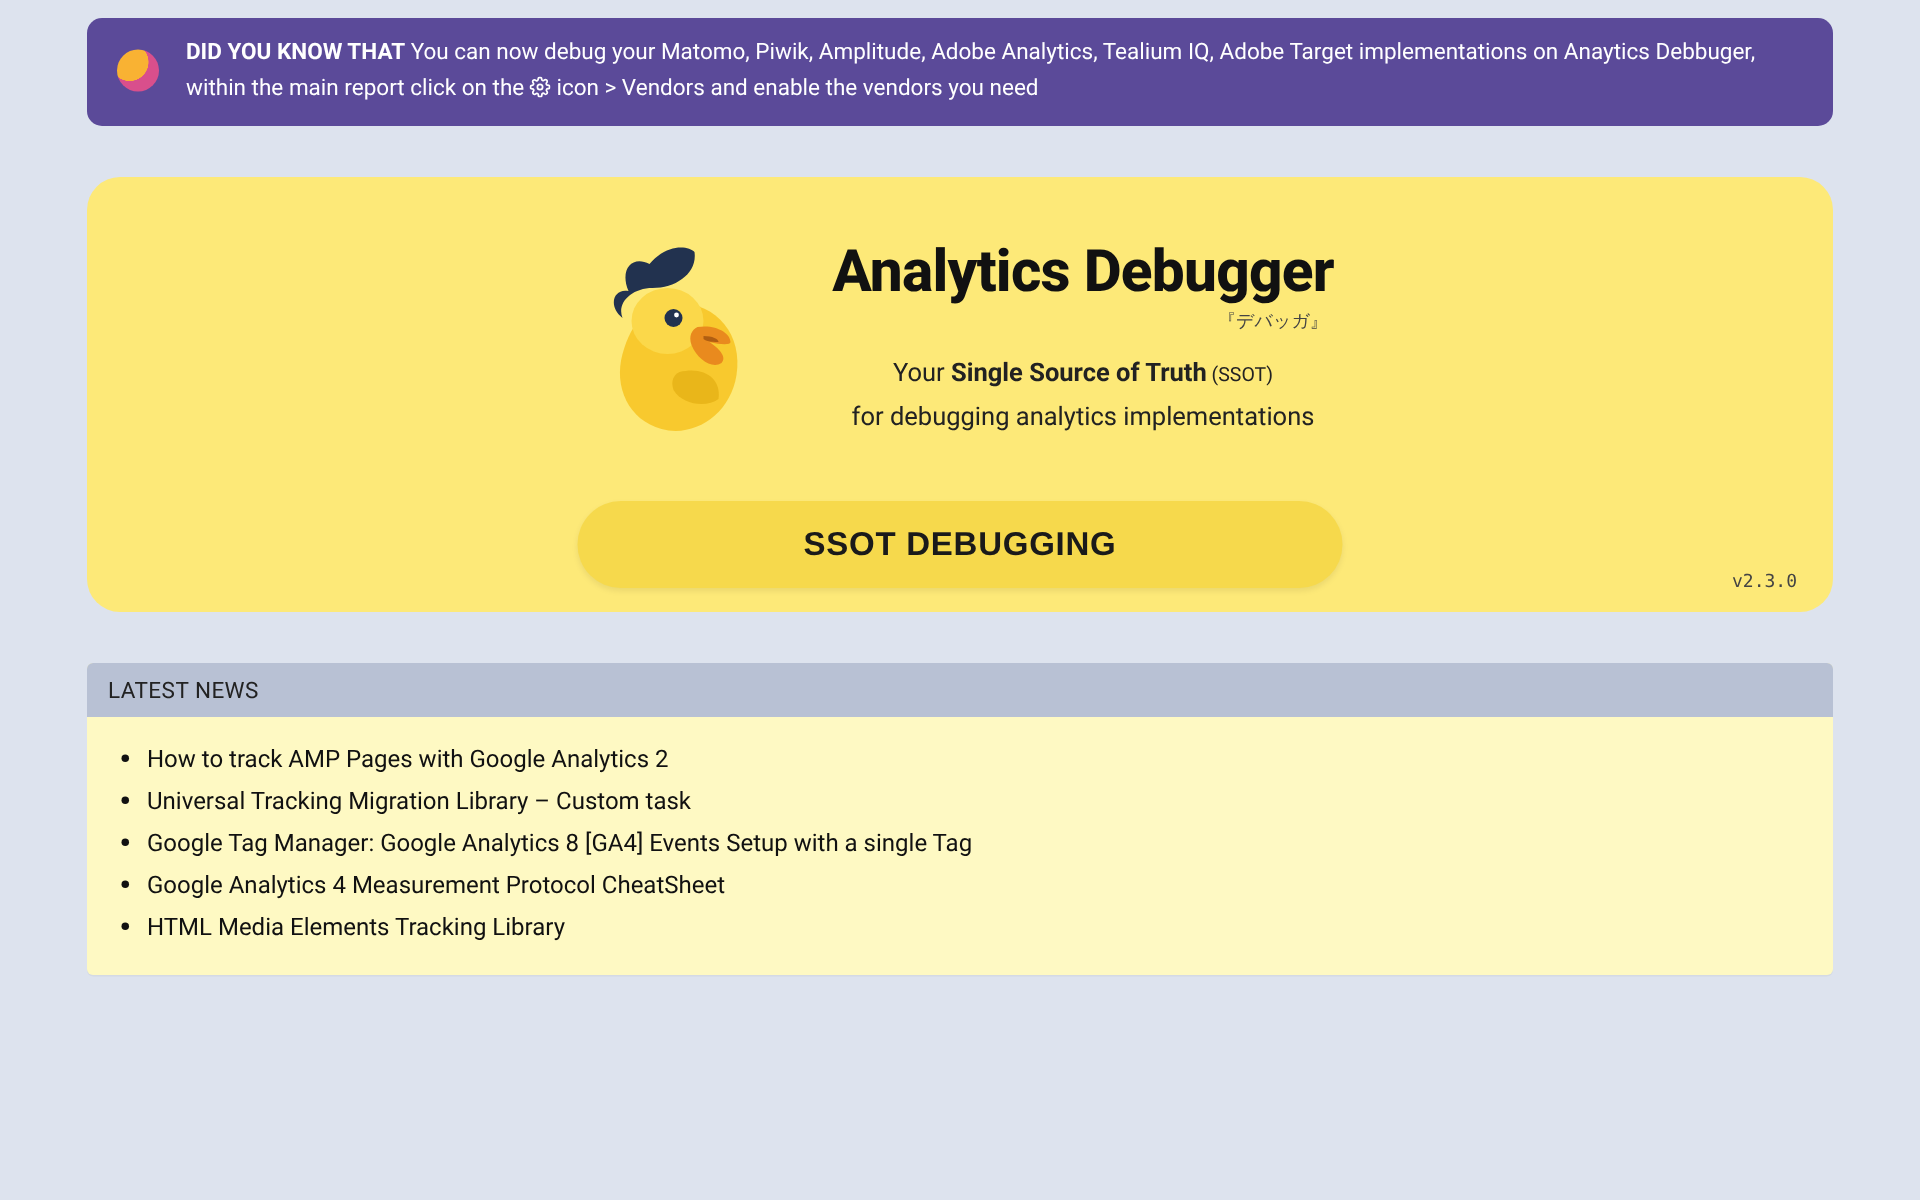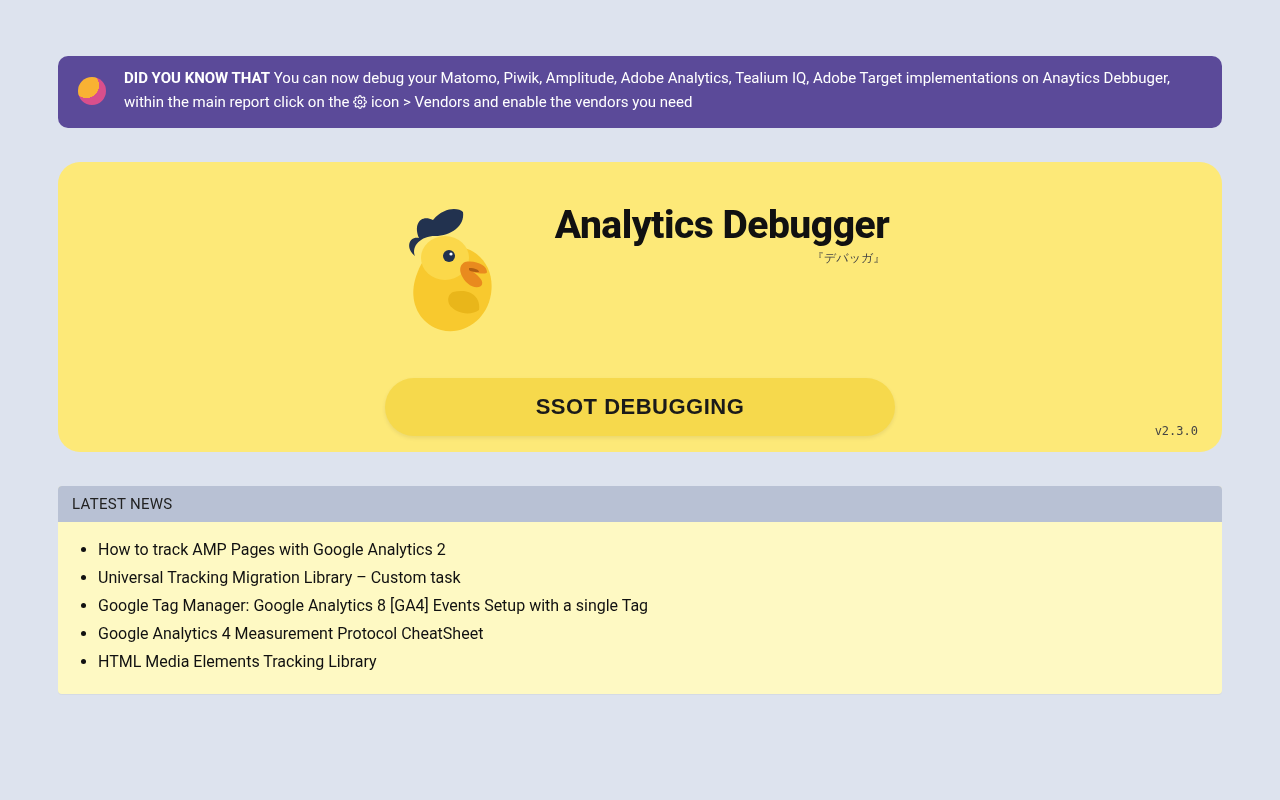--- a/index.html
+++ b/index.html
@@ -6,21 +6,20 @@
   body {
     background: #dde3ee;
     font-family: "Segoe UI", -apple-system, BlinkMacSystemFont, Roboto, "Helvetica Neue", Arial, sans-serif;
     color: #1a1a1a;
     width: 1280px;
     height: 800px;
     overflow: hidden;
   }
   .page {
     padding: 12px 58px 0 58px;
-    margin-top: 44px;
   }
   .banner {
     background: #5b4a99;
     color: #fff;
     border-radius: 10px;
     padding: 10px 20px 12px 20px;
     display: flex;
     align-items: center;
     gap: 18px;
     font-size: 15px;
@@ -150,20 +149,24 @@
           <path d="M74 60 C 86 58, 96 64, 96 70 C 96 72, 90 72, 82 70 C 88 74, 94 80, 90 84 C 84 88, 74 82, 70 72 C 68 66, 70 62, 74 60 Z" fill="#e98a1e"></path>
           <path d="M78 66 C 84 66, 88 68, 88 70 C 86 70, 80 70, 78 68 Z" fill="#b05e12"></path>
 
           <circle cx="58" cy="54" r="6" fill="#22324f"></circle>
           <circle cx="60" cy="52" r="1.6" fill="#fff"></circle>
         </svg>
       </div>
       <div class="hero-text">
         <div class="hero-title">Analytics Debugger</div>
         <div class="hero-sub">『デバッガ』</div>
+        <div class="tagline">
+          <span>Your </span><strong>Single Source of Truth</strong><span class="ssot"> (SSOT)</span><br>
+          <span>for debugging analytics implementations</span>
+        </div>
       </div>
     </div>
     <button class="start-btn">SSOT DEBUGGING</button>
     <div class="version">v2.3.0</div>
   </div>
 
   <div class="news">
     <div class="news-header">LATEST NEWS</div>
     <ul class="news-list">
       <li>How to track AMP Pages with Google Analytics 2</li>

